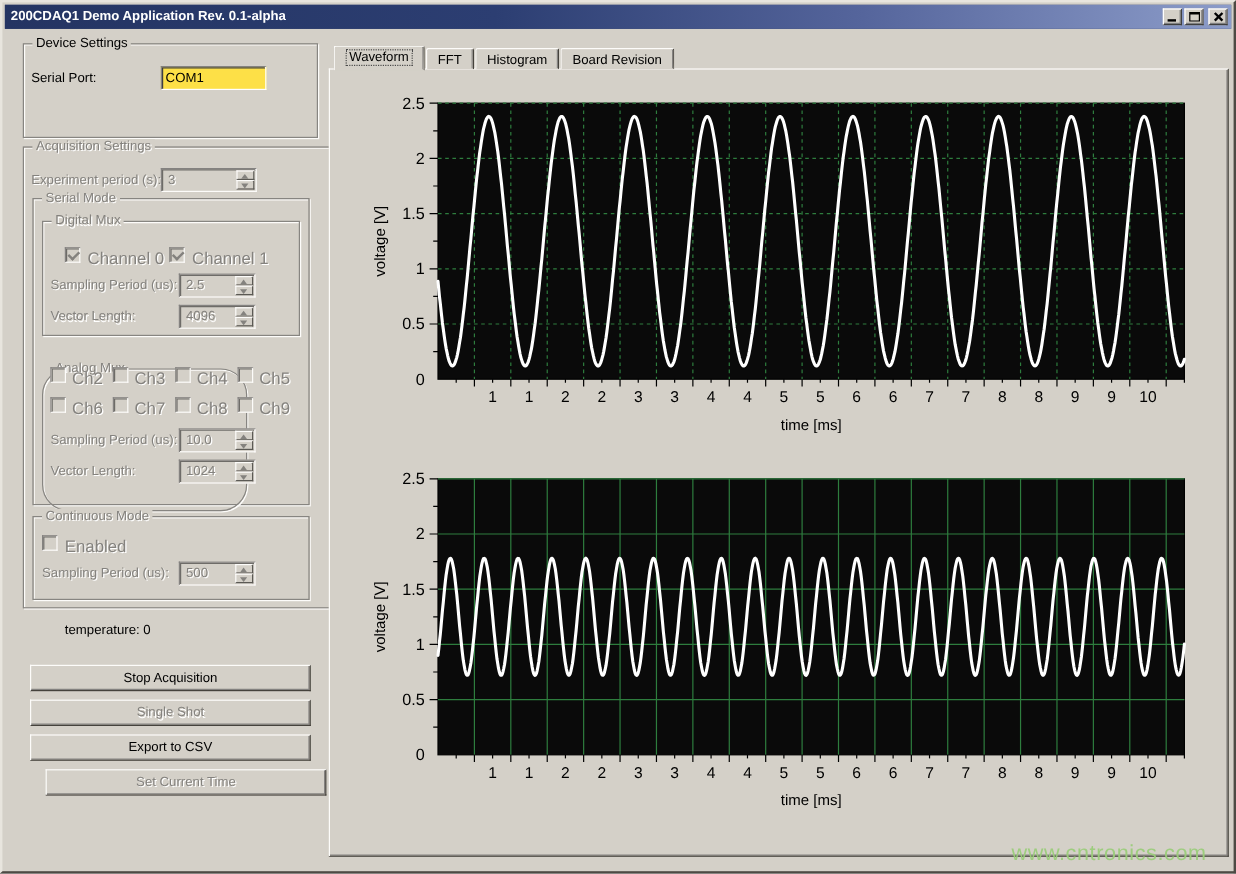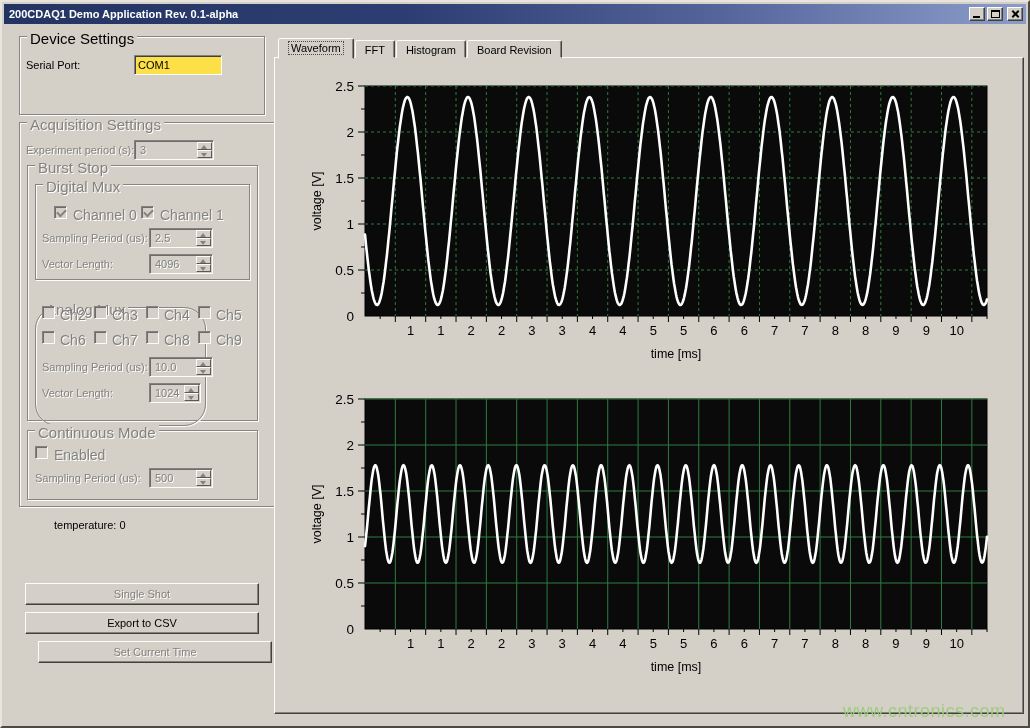--- a/index.html
+++ b/index.html
@@ -32,21 +32,21 @@
   .glyph-x2{ position:absolute; left:3px; top:5px; width:9px; height:2px; background:#000; transform:rotate(-45deg); }
 
   
   .group{
     position:absolute;
     border:1px solid #878581;
     box-shadow:1px 1px 0 #fdfcfa, inset 1px 1px 0 #fdfcfa;
   }
   .group>.legend{
     position:absolute; top:-7px; left:7px; background:#d4d0c8; padding:0 3px;
-    font-size:15px; white-space:nowrap;
+    font-size:11px; white-space:nowrap;
   }
   .dis{ color:#84827e; text-shadow:1px 1px 0 #fff; }
 
   .lbl{ position:absolute; white-space:nowrap; font-size:11px; }
 
   .textbox{
     position:absolute; background:#fde047; border:1px solid; border-color:#848280 #fff #fff #848280;
     box-shadow:inset 1px 1px 0 #3f3f3f;
     font-family:"Liberation Sans",sans-serif; font-size:11px; padding:2px 3px; color:#000;
   }
@@ -150,21 +150,21 @@
   <span class="lbl dis" style="left:24px; top:142px;">Experiment period (s):</span>
   <div class="spin" style="left:132px; top:138px; width:80px;">
     <span class="val">3</span>
     <span class="ud">
         <span class="half arrow-up"></span>
         <span class="half arrow-down"></span>
       </span>
   </div>
 
   <div class="group" style="left:25px; top:163px; width:231px; height:256px;">
-    <span class="legend dis">Burst Stop</span>
+    <span class="legend dis">Serial Mode</span>
   </div>
 
   <div class="group" style="left:33px; top:182px; width:215px; height:96px;">
     <span class="legend dis">Digital Mux</span>
   </div>
   <span class="cb checked" style="left:52px; top:204px;"></span>
   <span class="cb-label dis" style="left:71px; top:205px;">Channel 0</span>
   <span class="cb checked" style="left:139px; top:204px;"></span>
   <span class="cb-label dis" style="left:158px; top:205px;">Channel 1</span>
 
@@ -207,21 +207,21 @@
 
   <span class="lbl dis" style="left:40px; top:359px;">Sampling Period (us):</span>
   <div class="spin" style="left:147px; top:355px; width:64px;">
     <span class="val">10.0</span>
     <span class="ud">
         <span class="half arrow-up"></span>
         <span class="half arrow-down"></span>
       </span>
   </div>
   <span class="lbl dis" style="left:40px; top:385px;">Vector Length:</span>
-  <div class="spin" style="left:147px; top:381px; width:52px;">
+  <div class="spin" style="left:147px; top:381px; width:64px;">
     <span class="val">1024</span>
     <span class="ud">
         <span class="half arrow-up"></span>
         <span class="half arrow-down"></span>
       </span>
   </div>
 
   <div class="group" style="left:25px; top:428px; width:231px; height:70px;">
     <span class="legend dis">Continuous Mode</span>
   </div>
@@ -231,20 +231,21 @@
   <div class="spin" style="left:147px; top:466px; width:64px;">
     <span class="val">500</span>
     <span class="ud">
         <span class="half arrow-up"></span>
         <span class="half arrow-down"></span>
       </span>
   </div>
 
   <span class="lbl" style="left:52px; top:517px;">temperature: 0</span>
 
+  <div class="btn" style="left:23px; top:552px; width:234px; height:22px;">Stop Acquisition</div>
   <div class="btn disabled" style="left:23px; top:581px; width:234px; height:22px;">Single Shot</div>
   <div class="btn" style="left:23px; top:610px; width:234px; height:22px;">Export to CSV</div>
   <div class="btn disabled" style="left:23px; top:639px; width:234px; height:22px;margin-left:13px;">Set Current Time</div>
 
   <div class="tabstrip">
     <div class="tab active"><span class="focus">Waveform</span></div>
     <div class="tab"><span>FFT</span></div>
     <div class="tab"><span>Histogram</span></div>
     <div class="tab"><span>Board Revision</span></div>
   </div>

